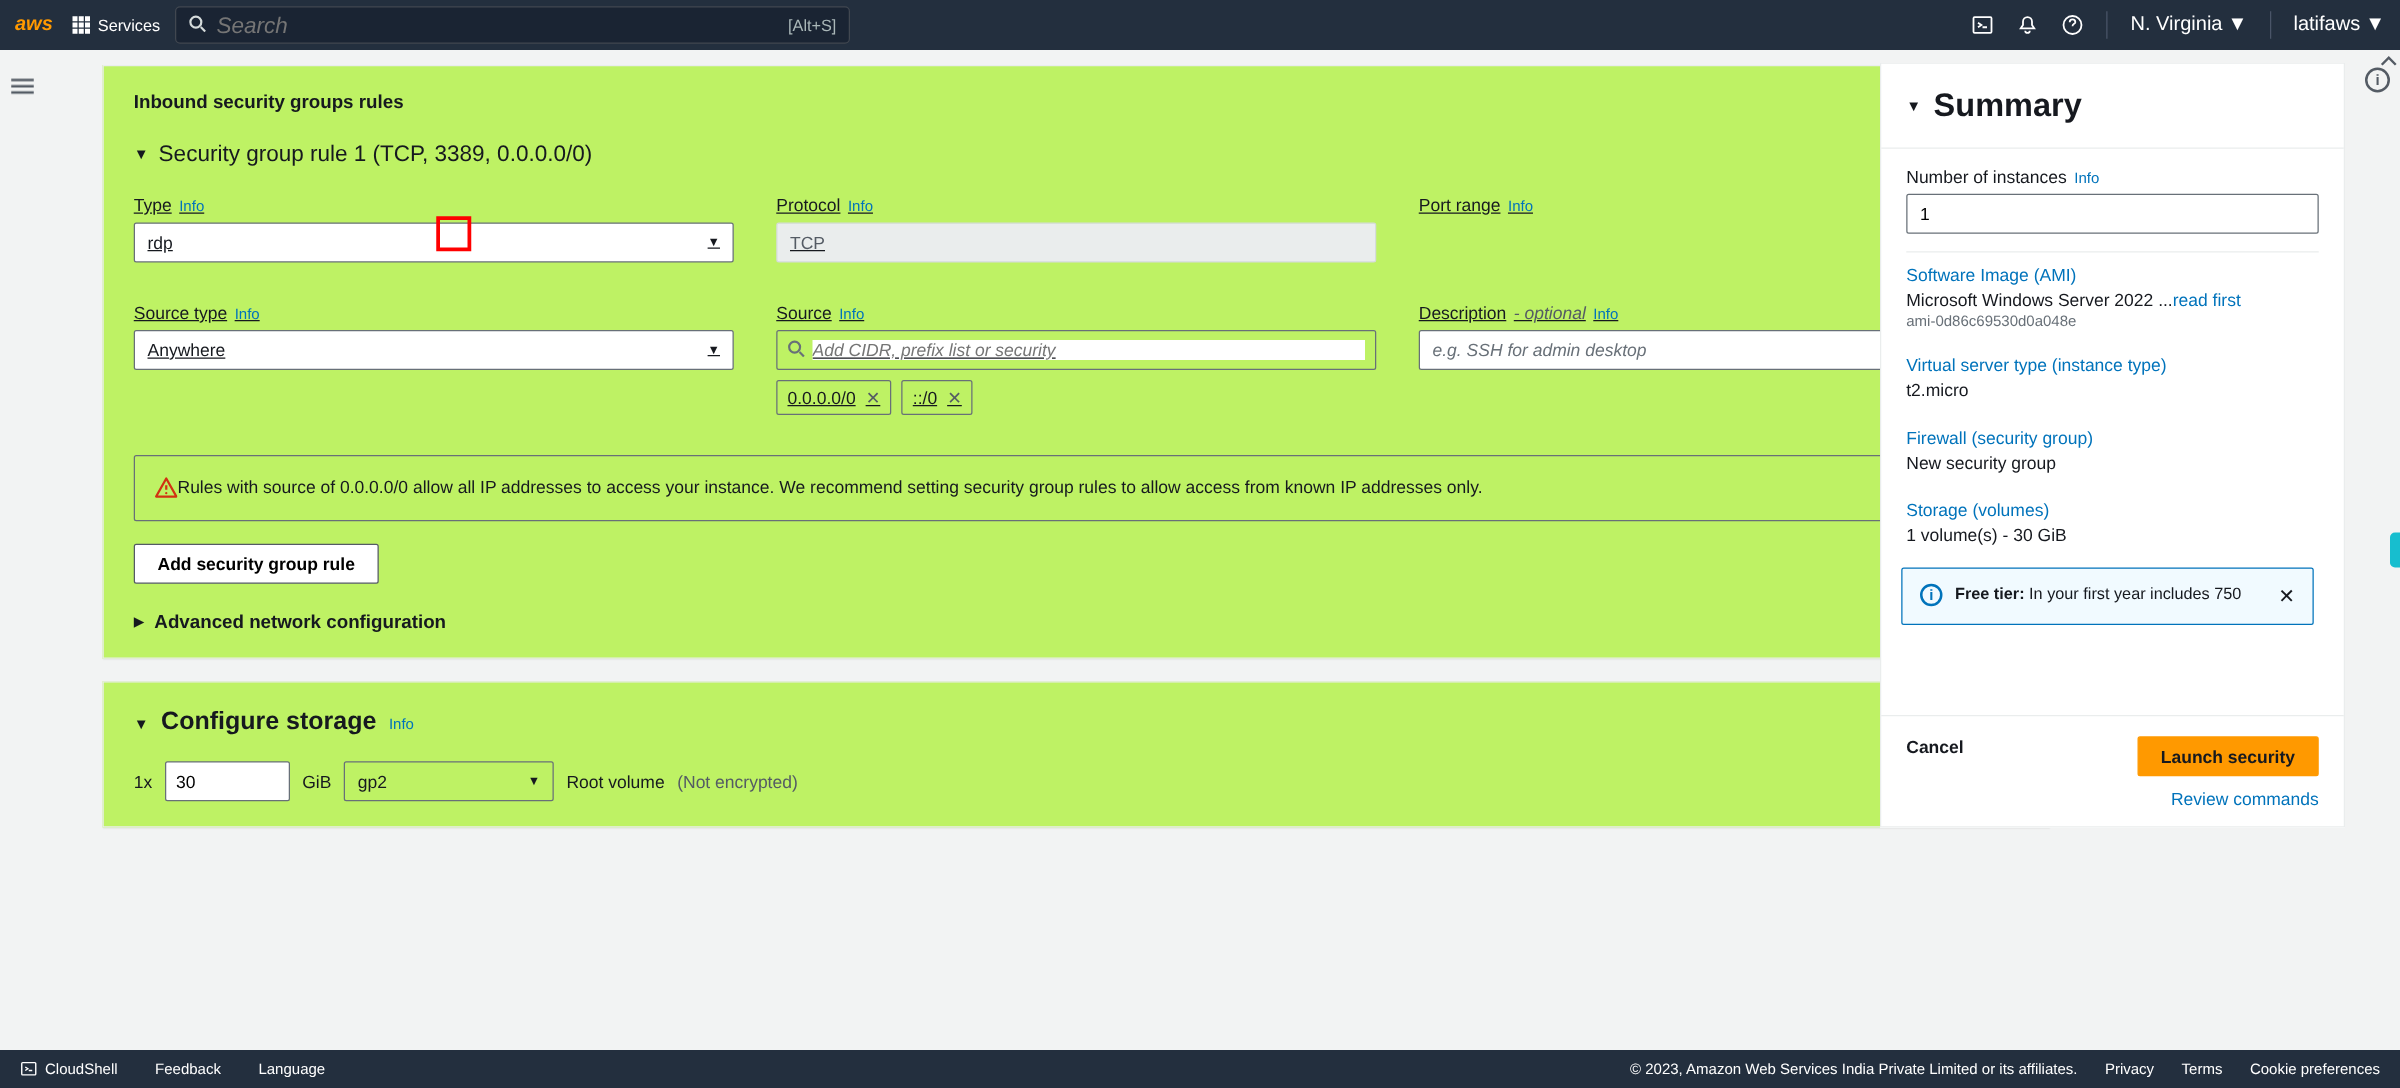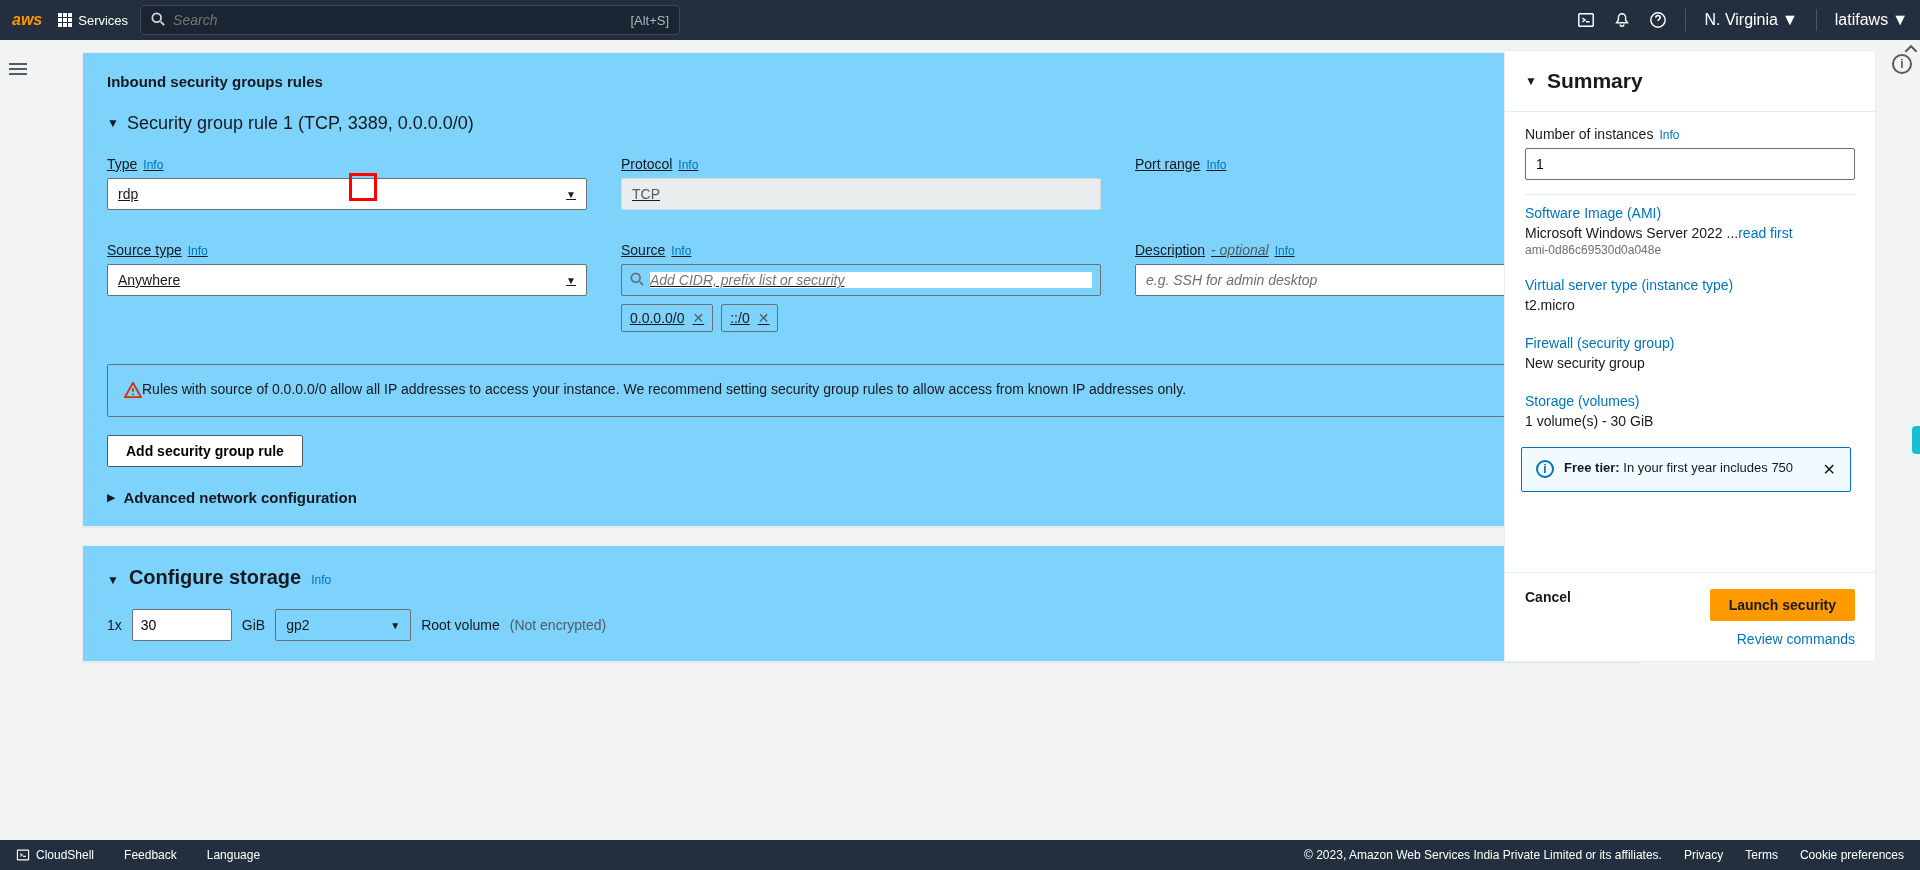--- a/index.html
+++ b/index.html
@@ -6,21 +6,21 @@
   body { font-family: "Amazon Ember", "Helvetica Neue", Arial, sans-serif; font-size: 14px; color: #16191f; background: #f2f3f3; }
   
   
   .top-nav { background: #232f3e; height: 40px; display: flex; align-items: center; color: #fff; padding: 0 12px; }
   .aws-logo { font-weight: bold; font-style: italic; color: #ff9900; font-size: 16px; margin-right: 16px; }
   .services-btn { display: flex; align-items: center; gap: 6px; color: #fff; font-size: 13px; margin-right: 12px; cursor: pointer; }
   .grid-icon { width: 14px; height: 14px; display: grid; grid-template-columns: repeat(3,1fr); grid-template-rows: repeat(3,1fr); gap: 1px; }
   .grid-icon span { background: #fff; width: 100%; height: 100%; }
   .search-wrap { flex: 0 0 540px; background: #1a2433; border: 1px solid #414750; border-radius: 4px; height: 30px; display: flex; align-items: center; padding: 0 10px; }
   .search-wrap .search-icon { color: #879196; margin-right: 8px; }
-  .search-input { background: none; border: none; color: #d5dbdb; font-style: italic; font-size: 14px; flex: 1; outline: none; }
+  .search-input { background: none; border: none; color: #d5dbdb; font-style: italic; font-size: 18px; flex: 1; outline: none; }
   .search-kbd { color: #aab7b8; font-size: 13px; }
   .nav-spacer { flex: 1; }
   .nav-right { display: flex; align-items: center; gap: 18px; }
   .nav-icon { cursor: pointer; display: flex; align-items: center; }
   .nav-icon svg { stroke: #fff; }
   .nav-div { width: 1px; height: 22px; background: #4a5568; }
   .nav-text { font-size: 16px; cursor: pointer; display: flex; align-items: center; gap: 4px; }
   
   
   .side-rail-left { position: fixed; left: 0; top: 54px; width: 36px; display: flex; align-items: flex-start; justify-content: center; }
@@ -28,21 +28,21 @@
   .hamburger div { width: 18px; height: 2px; background: #545b64; margin: 3px 0; }
   
   .side-rail-right { position: fixed; right: 0; top: 54px; width: 36px; display: flex; align-items: flex-start; justify-content: center; }
   .info-pill { border: 2px solid #545b64; border-radius: 50%; width: 20px; height: 20px; display: flex; align-items: center; justify-content: center; font-size: 12px; cursor: pointer; font-weight: bold; color: #545b64; }
   
   .scroll-top-arrow { position: fixed; right: 2px; top: 42px; width: 14px; height: 14px; }
   
   
   .main { padding-left: 82px; padding-right: 280px; padding-top: 12px; padding-bottom: 80px; }
   
-  .panel { background: #7dd3fc; border: 1px solid #eaeded; box-shadow: 0 1px 1px rgba(0,0,0,0.05); padding: 20px 24px; margin-bottom: 18px; }
+  .panel { background: #bef264; border: 1px solid #eaeded; box-shadow: 0 1px 1px rgba(0,0,0,0.05); padding: 20px 24px; margin-bottom: 18px; }
   
   .section-title { font-size: 15px; font-weight: 700; margin-bottom: 18px; }
   
   .rule-header-row { display: flex; align-items: center; justify-content: space-between; margin-bottom: 18px; }
   .rule-header-left { display: flex; align-items: center; gap: 8px; }
   .rule-collapse-icon { font-size: 12px; }
   .rule-title { font-size: 18px; font-weight: 400; }
   
   .remove-btn { border: 1px solid #545b64; background: #fff; padding: 6px 18px; font-size: 14px; font-weight: 700; border-radius: 2px; cursor: pointer; color: #16191f; }
   
@@ -82,27 +82,27 @@
   
   .panel-header-row { display: flex; align-items: center; justify-content: space-between; }
   .configure-title-row { display: flex; align-items: baseline; gap: 10px; }
   .configure-caret { font-size: 12px; }
   .configure-title { font-size: 20px; font-weight: 700; }
   .advanced-link { color: #0073bb; font-size: 14px; cursor: pointer; }
   
   .storage-row { display: flex; align-items: center; gap: 10px; margin-top: 20px; }
   .storage-label { font-size: 14px; }
   .storage-input { border: 1px solid #687078; border-radius: 2px; height: 32px; padding: 0 8px; width: 100px; font-size: 14px; }
-  .storage-select { border: 1px solid #687078; border-radius: 2px; height: 32px; width: 136px; display: flex; align-items: center; justify-content: space-between; padding: 0 10px; cursor: pointer; }
+  .storage-select { border: 1px solid #687078; border-radius: 2px; height: 32px; width: 168px; display: flex; align-items: center; justify-content: space-between; padding: 0 10px; cursor: pointer; }
   
   
   .summary-panel { position: fixed; right: 44px; top: 50px; width: 372px; background: #fff; border: 1px solid #eaeded; display: flex; flex-direction: column; height: 612px; }
   .summary-header { padding: 18px 20px; display: flex; align-items: center; gap: 10px; border-bottom: 1px solid #eaeded; }
   .summary-caret { font-size: 12px; }
-  .summary-title { font-size: 21px; font-weight: 700; }
+  .summary-title { font-size: 26px; font-weight: 700; }
   
   .summary-section { padding: 14px 20px; }
   .summary-label-row { display: flex; align-items: baseline; gap: 6px; margin-bottom: 6px; }
   
   .summary-scroll { flex: 1; overflow-y: auto; position: relative; padding-right: 8px; }
   .summary-scroll::-webkit-scrollbar { width: 14px; }
   .summary-scroll::-webkit-scrollbar-track { background: #f1f1f1; }
   .summary-scroll::-webkit-scrollbar-thumb { background: #c1c1c1; }
 
   .summary-link { color: #0073bb; font-size: 14px; display: block; margin-bottom: 4px; cursor: pointer; }

